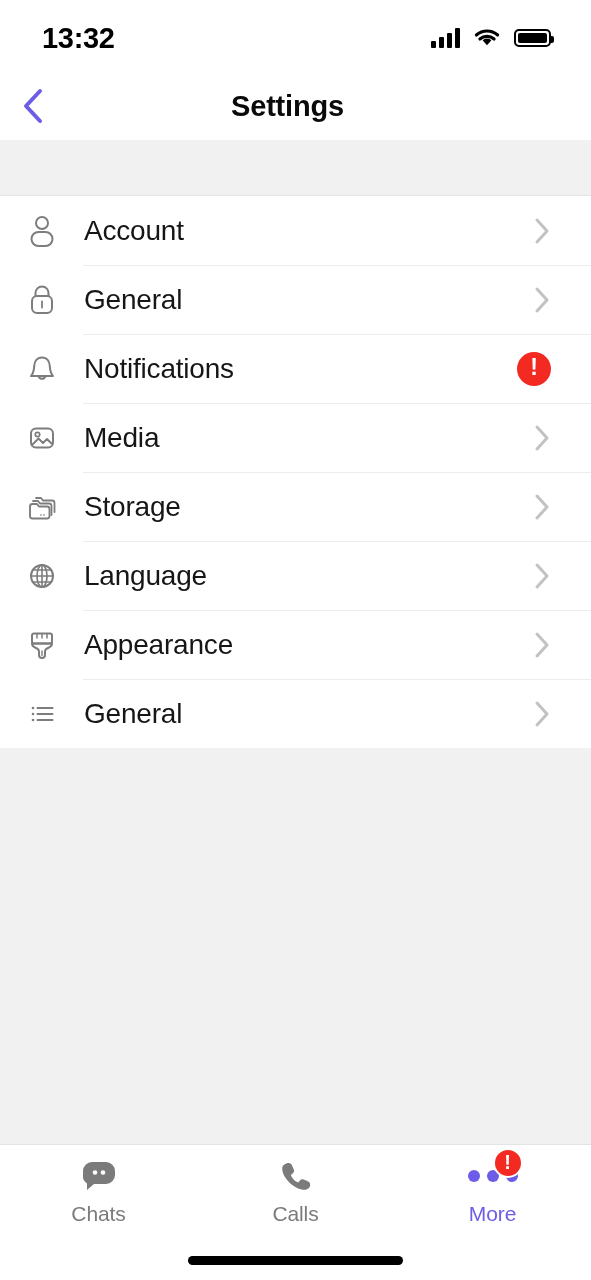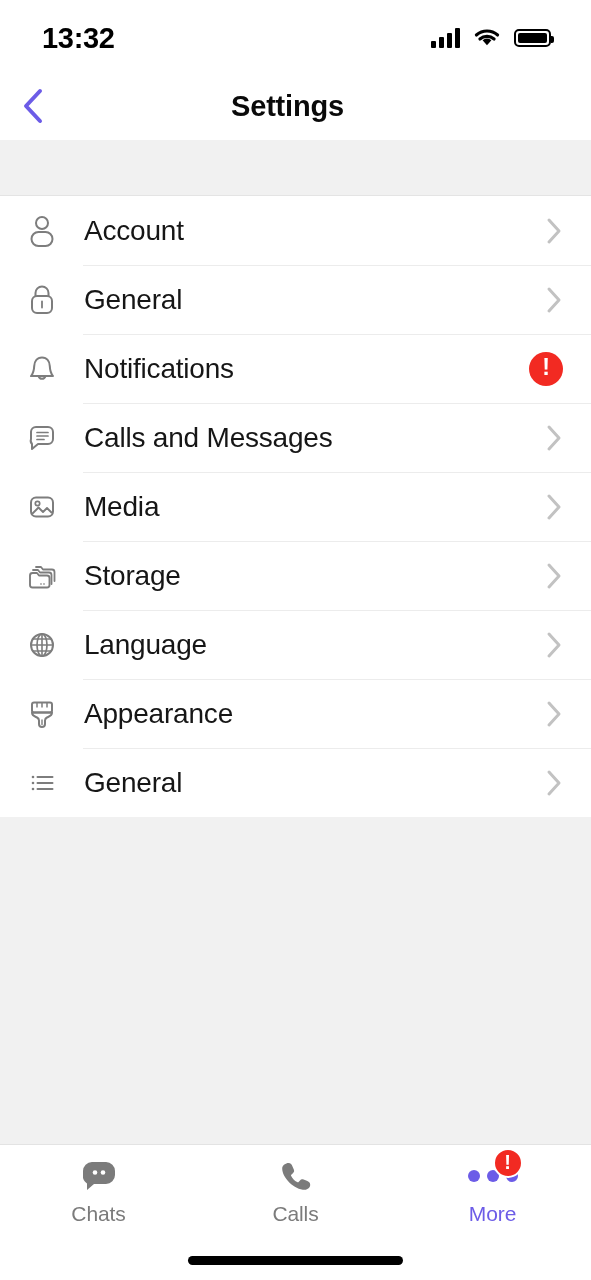--- a/index.html
+++ b/index.html
@@ -77,21 +77,21 @@
 
   
   .list {
     background:#ffffff;
     flex:0 0 auto;
   }
   .row {
     height:69px;
     display:flex; align-items:center;
     position:relative;
-    padding-left:22px; padding-right:28px;
+    padding-left:22px; padding-right:40px;
     cursor:pointer;
     background:#ffffff;
   }
   .row + .row::before{
     content:"";
     position:absolute; left:83px; right:0; top:0;
     height:1px; background:#ececec;
   }
   .row-icon {
     width:40px; height:40px;
@@ -261,34 +261,20 @@
           <path d="M18 6.5 c-5.2 0 -7.6 4 -7.8 8.6 c-0.2 5 -1.6 8 -3.2 10 h22 c-1.6 -2 -3 -5 -3.2 -10 C25.6 10.5 23.2 6.5 18 6.5 Z" stroke="#7d7d7d" stroke-width="2" fill="none" stroke-linejoin="round"></path>
           <path d="M14.6 25.4 a3.6 3.6 0 0 0 6.8 0" stroke="#7d7d7d" stroke-width="2" fill="none" stroke-linecap="round"></path>
         </svg>
       </div>
       <div class="row-label">Notifications</div>
       <div class="badge-alert">
         <span>!</span>
       </div>
     </div>
 
-    <div class="row">
-      <div class="row-icon">
-        <svg width="36" height="36" viewBox="0 0 36 36">
-          <path d="M7 12 a5 5 0 0 1 5 -5 h12 a5 5 0 0 1 5 5 v7 a5 5 0 0 1 -5 5 h-10 l-6 5 v-5 a5 5 0 0 1 -1 -5 Z" stroke="#7d7d7d" stroke-width="2" fill="none" stroke-linejoin="round"></path>
-          <path d="M13 12.5 h11 M13 16 h11 M13 19.5 h7" stroke="#7d7d7d" stroke-width="1.7" stroke-linecap="round"></path>
-        </svg>
-      </div>
-      <div class="row-label">Calls and Messages</div>
-      <div class="chevron">
-        <svg width="18" height="30" viewBox="0 0 18 30">
-          <path d="M4 4 L14 15 L4 26" stroke="#c2c2c2" stroke-width="3" fill="none" stroke-linecap="round" stroke-linejoin="round"></path>
-        </svg>
-      </div>
-    </div>
 
     <div class="row">
       <div class="row-icon">
         <svg width="36" height="36" viewBox="0 0 36 36">
           <rect x="7" y="8.5" width="22" height="19" rx="5" stroke="#7d7d7d" stroke-width="2" fill="none"></rect>
           <circle cx="13.5" cy="14.5" r="2.2" stroke="#7d7d7d" stroke-width="1.7" fill="none"></circle>
           <path d="M8.5 24.5 l6 -6 l4.5 4.5 l4 -4 l4.5 4.5" stroke="#7d7d7d" stroke-width="1.9" fill="none" stroke-linecap="round" stroke-linejoin="round"></path>
         </svg>
       </div>
       <div class="row-label">Media</div>

